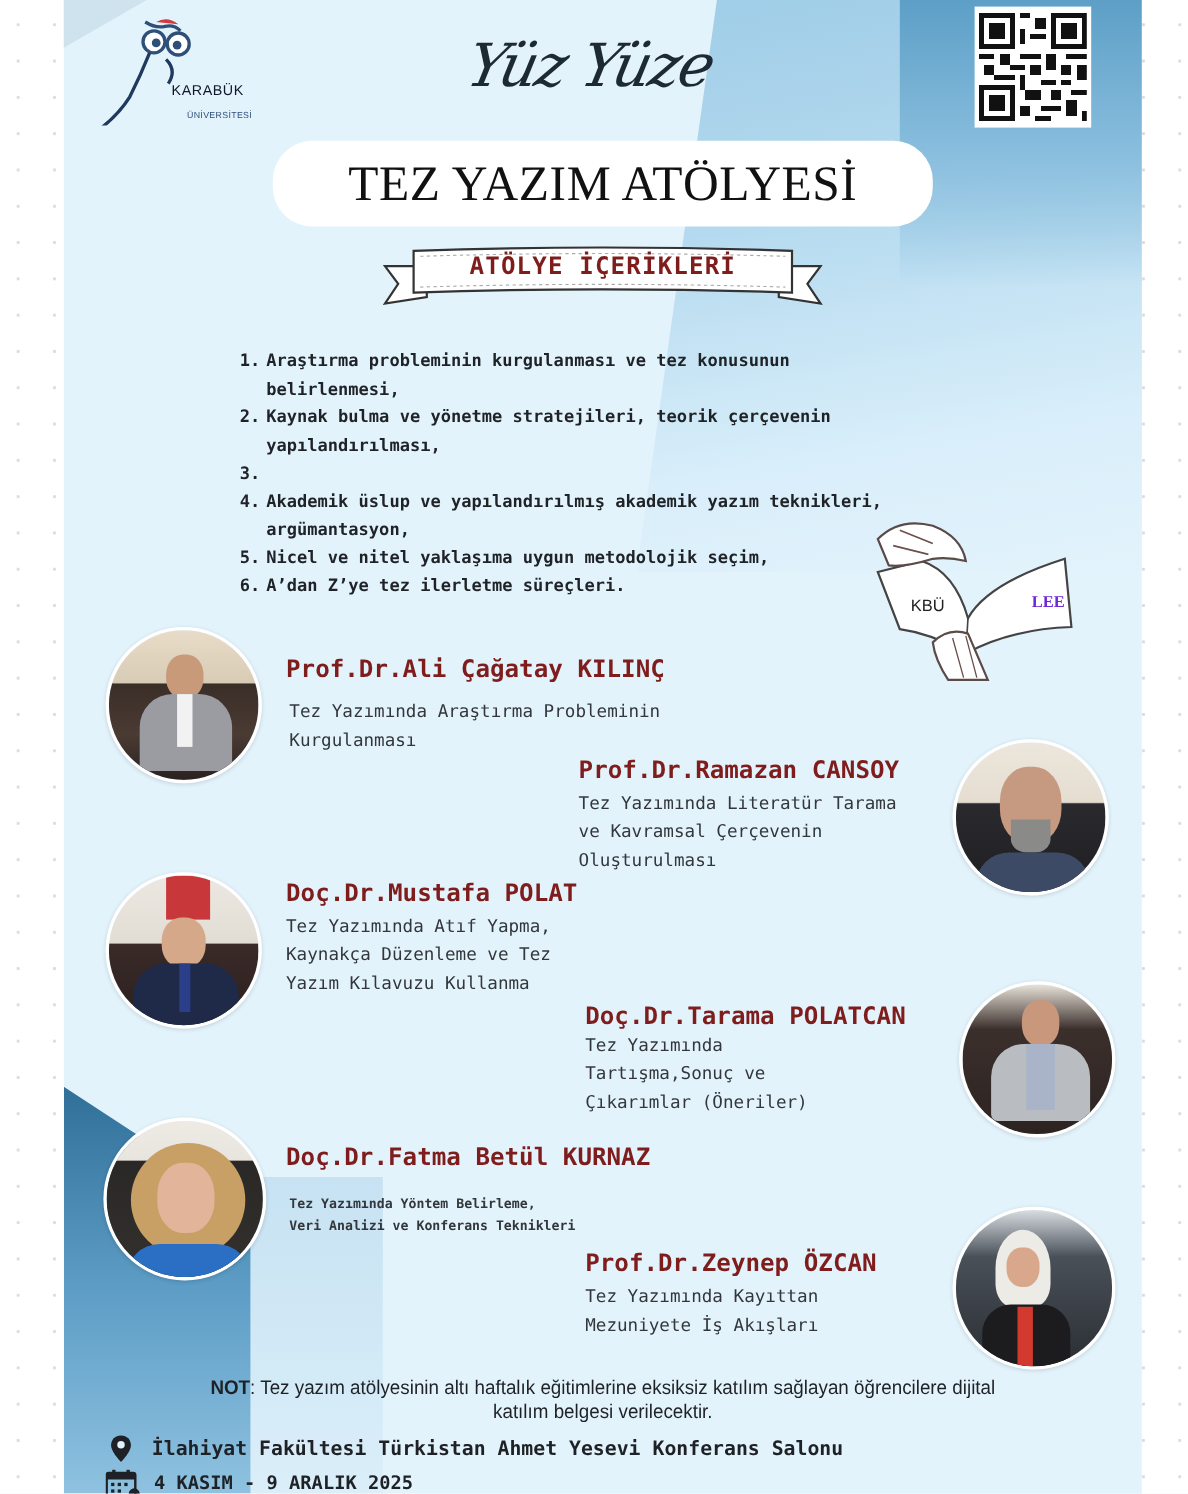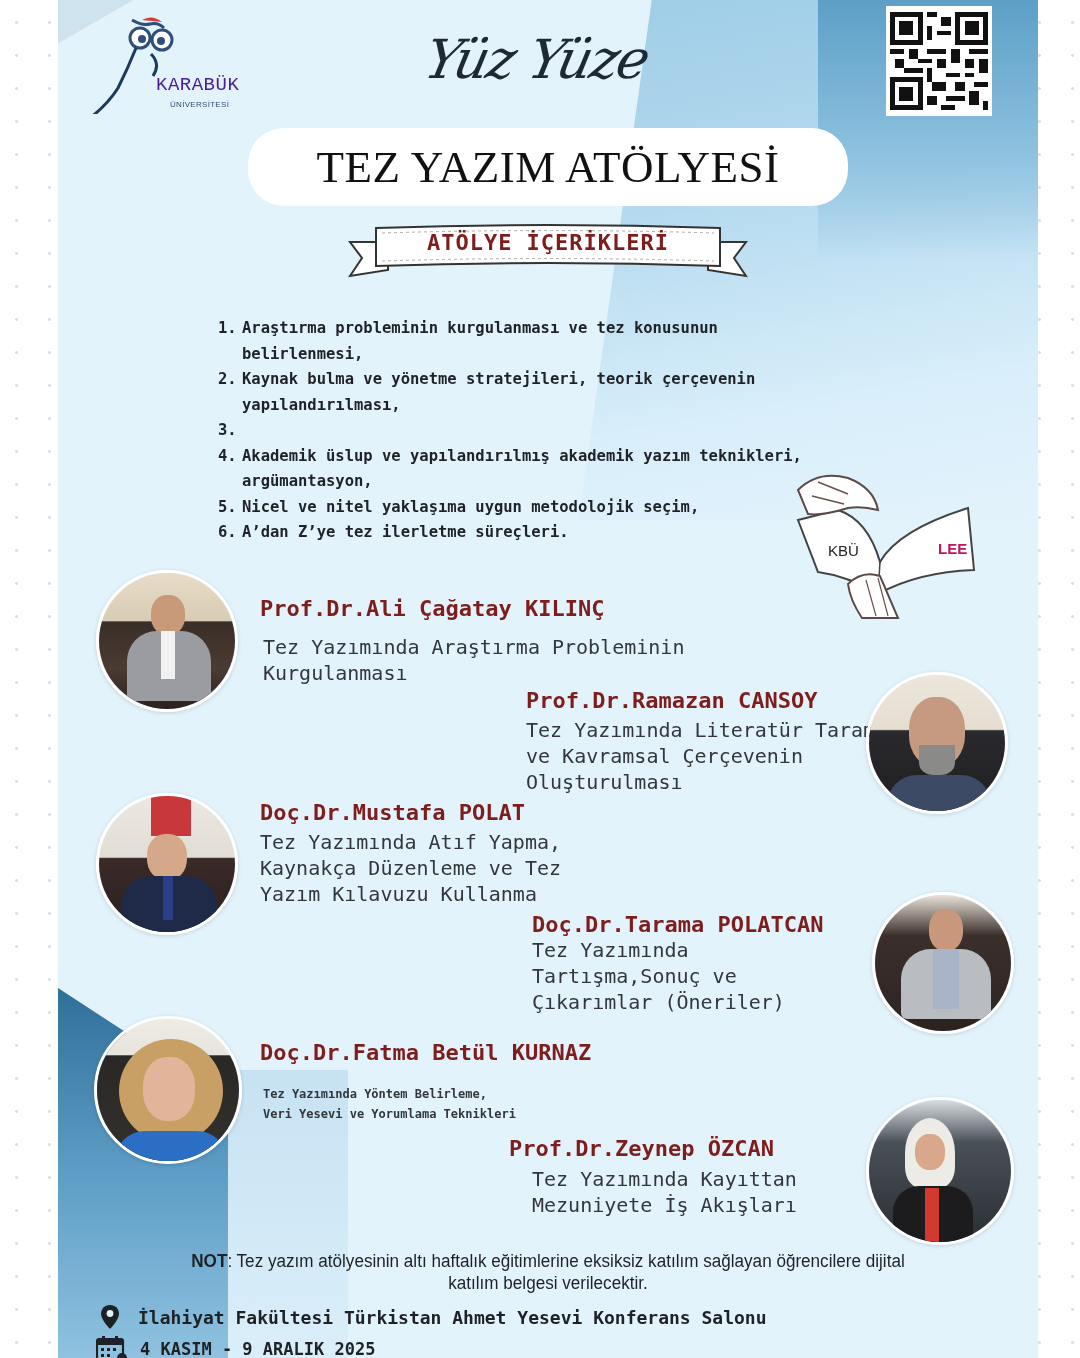--- a/index.html
+++ b/index.html
@@ -13,39 +13,39 @@
     transform:skewX(-8deg);}
   .shape-topleft{position:absolute;left:-30px;top:-60px;width:120px;height:80px;background:#cfe3ef;transform:rotate(-30deg);}
   .shape-qr-bg{position:absolute;left:760px;top:0;width:220px;height:260px;
     background:linear-gradient(180deg,#5d9fc7 0%,#86bcdc 50%,rgba(180,218,239,0) 100%);}
   .shape-bl{position:absolute;left:0;top:988px;width:170px;height:370px;
     background:linear-gradient(180deg,#2f6f98 0%,#5d9dc6 50%,#8fc2e0 100%);
     clip-path:polygon(0 0,100% 30%,100% 100%,0 100%);}
   .shape-bl2{position:absolute;left:170px;top:1070px;width:120px;height:288px;
     background:linear-gradient(180deg,rgba(180,215,236,0.6),rgba(200,228,244,0.3));}
   .logo{position:absolute;left:30px;top:14px;width:130px;height:100px;}
-  .logo-text1{position:absolute;left:68px;top:60px;font-family:Liberation Mono, monospace;font-size:19px;color:#4c1d95;letter-spacing:0.5px;}
+  .logo-text1{position:absolute;left:68px;top:60px;font-family:Liberation Sans, sans-serif;font-size:13px;color:#0f172a;letter-spacing:0.5px;}
   .logo-text2{position:absolute;left:70px;top:86px;font-family:"Liberation Sans",sans-serif;font-size:8px;color:#2d4f7a;letter-spacing:0.3px;margin-left:12px;}
   .script{position:absolute;left:368px;top:28px;font-family:"DejaVu Serif",serif;font-style:italic;font-size:54px;color:#1e2a33;letter-spacing:-2px;transform:skewX(-12deg);}
   .title-pill{position:absolute;left:190px;top:128px;width:600px;height:78px;background:#ffffff;border-radius:36px;
     display:flex;align-items:center;justify-content:center;}
   .title-pill span{font-family:"Liberation Serif",serif;font-size:45px;color:#111;letter-spacing:0.5px;}
   .qr{position:absolute;left:828px;top:6px;width:106px;height:110px;background:#fff;padding:4px;box-sizing:border-box;}
   .ribbon{position:absolute;left:290px;top:220px;width:400px;height:72px;}
   .ribbon-text{position:absolute;left:0;top:0;width:100%;text-align:center;top:10px;font-size:22px;font-weight:bold;color:#7f1d1d;letter-spacing:1px;}
   .list{position:absolute;left:160px;top:316px;width:720px;font-size:15.5px;line-height:25.5px;font-weight:bold;color:#1f2226;}
   .list .li{display:flex;}
   .list .num{width:24px;flex:none;}
   .book{position:absolute;left:720px;top:450px;width:200px;height:170px;}
   .book .kbu{position:absolute;left:50px;top:92px;font-family:"Liberation Sans",sans-serif;font-weight:normal;font-size:15px;color:#222;}
-  .book .lee{position:absolute;left:160px;top:90px;font-family:Liberation Sans, sans-serif;font-weight:bold;font-size:15px;color:#be185d;}
+  .book .lee{position:absolute;left:160px;top:90px;font-family:Liberation Serif, serif;font-weight:bold;font-size:15px;color:#6d28d9;}
   .avatar{position:absolute;width:142px;height:142px;border-radius:50%;border:3px solid #ffffff;box-sizing:border-box;overflow:hidden;box-shadow:0 1px 4px rgba(0,0,0,0.15);}
   .av-inner{width:100%;height:100%;position:relative;}
   .spk-name{position:absolute;font-size:22px;font-weight:bold;color:#7f1d1d;white-space:nowrap;}
-  .spk-topic{position:absolute;font-size:20px;line-height:26px;color:#33373b;}
+  .spk-topic{position:absolute;font-size:16px;line-height:26px;color:#33373b;}
   .spk-topic.small{font-size:12px;line-height:20px;font-weight:bold;}
   .note{position:absolute;left:40px;top:1250px;width:900px;text-align:center;font-family:"Liberation Sans",sans-serif;font-size:18px;line-height:22px;color:#1e2226;transform:scaleX(0.95);}
   .note b{font-weight:bold;}
   .loc{position:absolute;left:42px;top:1304px;display:flex;align-items:center;gap:18px;font-size:18px;font-weight:bold;color:#1e2226;}
   .date{position:absolute;left:38px;top:1336px;display:flex;align-items:center;gap:12px;font-size:17px;font-weight:bold;color:#1e2226;}
 </style>
 </head>
 <body>
 
 <div class="poster">
@@ -218,24 +218,24 @@
 
   <div class="avatar" style="left:36px;top:1016px;width:148px;height:148px;">
     <div class="av-inner" style="background:linear-gradient(180deg,#eeeae4 0%,#e8e4de 25%,#2a2826 26%,#33302d 100%);">
       <div style="position:absolute;left:22px;top:20px;width:104px;height:104px;border-radius:50%;background:#c8a066;"></div>
       <div style="position:absolute;left:46px;top:38px;width:52px;height:64px;border-radius:45%;background:#e2b49a;"></div>
       <div style="position:absolute;left:18px;top:112px;width:112px;height:40px;border-radius:30px 30px 0 0;background:#2a6fc4;"></div>
     </div>
   </div>
   <div class="spk-name" style="left:202px;top:1040px;">Doç.Dr.Fatma Betül KURNAZ</div>
   <div class="spk-topic small" style="left:205px;top:1084px;">
-    <span>Tez Yazımında Yöntem Belirleme,</span><br><span>Veri Yesevi ve Yorumlama Teknikleri</span>
-  </div>
-
-  <div class="spk-name" style="left:451px;top:1136px;">Prof.Dr.Zeynep ÖZCAN</div>
+    <span>Tez Yazımında Yöntem Belirleme,</span><br><span>Veri Analizi ve Konferans Teknikleri</span>
+  </div>
+
+  <div class="spk-name" style="left:474px;top:1136px;">Prof.Dr.Zeynep ÖZCAN</div>
   <div class="spk-topic" style="left:474px;top:1166px;">
     <span>Tez Yazımında Kayıttan</span><br><span>Mezuniyete İş Akışları</span>
   </div>
   <div class="avatar" style="left:808px;top:1097px;width:148px;height:148px;">
     <div class="av-inner" style="background:linear-gradient(180deg,#d8dde2 0%,#4a5058 30%,#2a2e34 100%);">
       <div style="position:absolute;left:36px;top:18px;width:50px;height:70px;border-radius:50% 50% 30% 30%;background:#ecebe6;"></div>
       <div style="position:absolute;left:46px;top:34px;width:30px;height:36px;border-radius:45%;background:#d9a88c;"></div>
       <div style="position:absolute;left:24px;top:86px;width:80px;height:66px;border-radius:26px 26px 0 0;background:#1c1c1e;"></div>
       <div style="position:absolute;left:56px;top:88px;width:14px;height:60px;background:#d23a30;"></div>
     </div>

